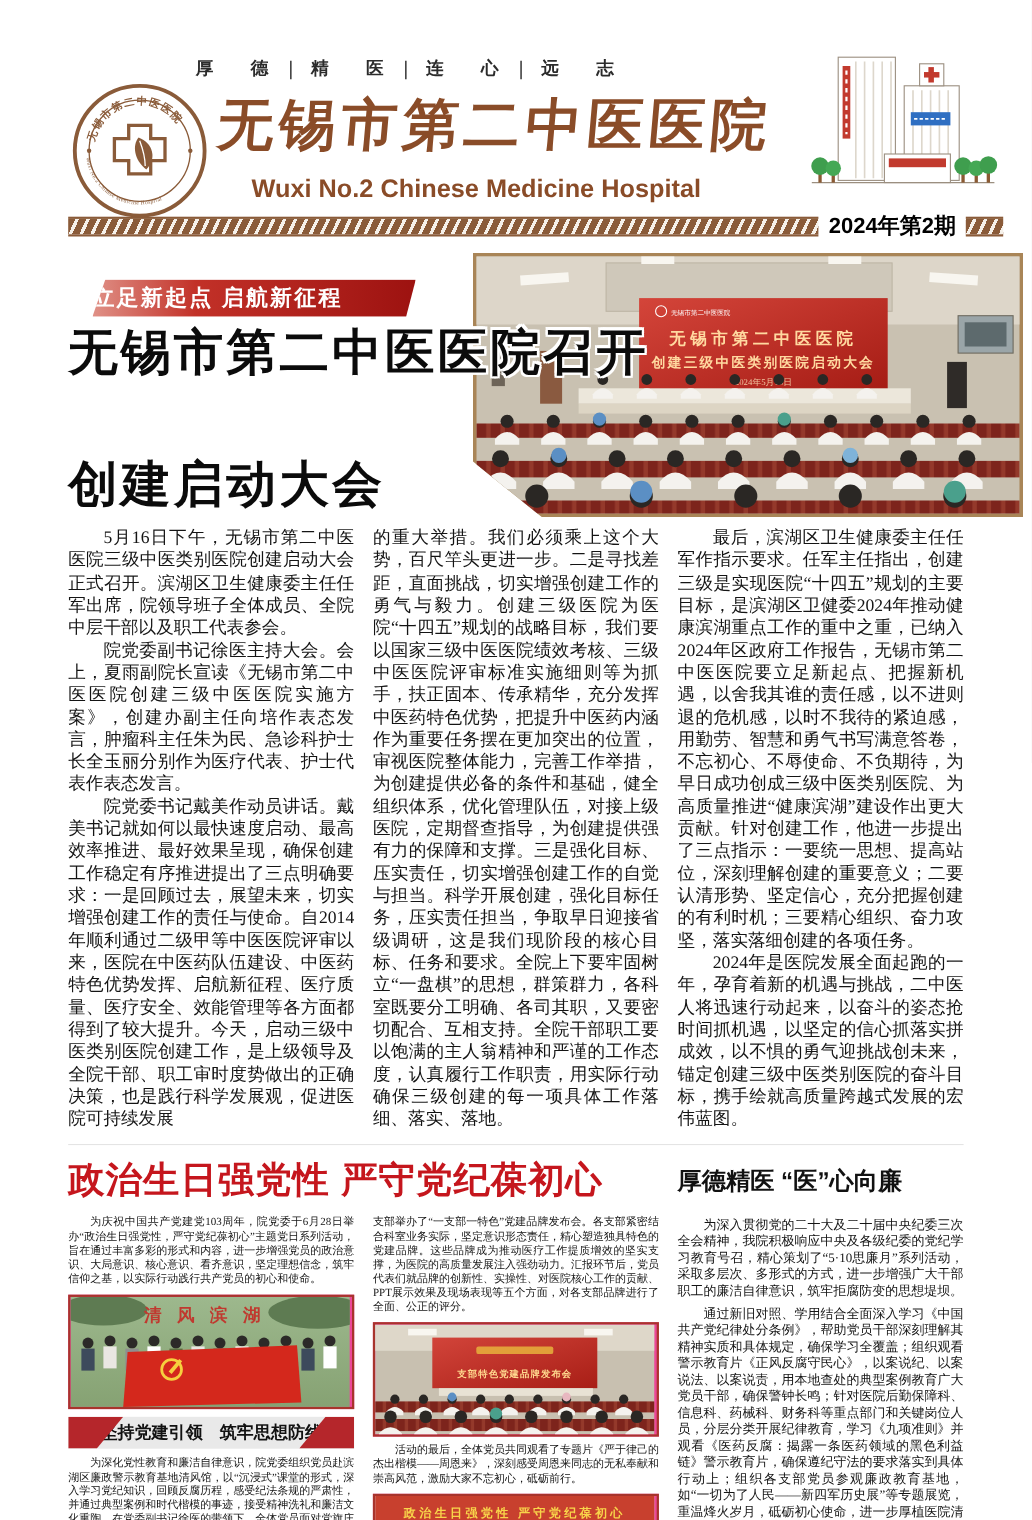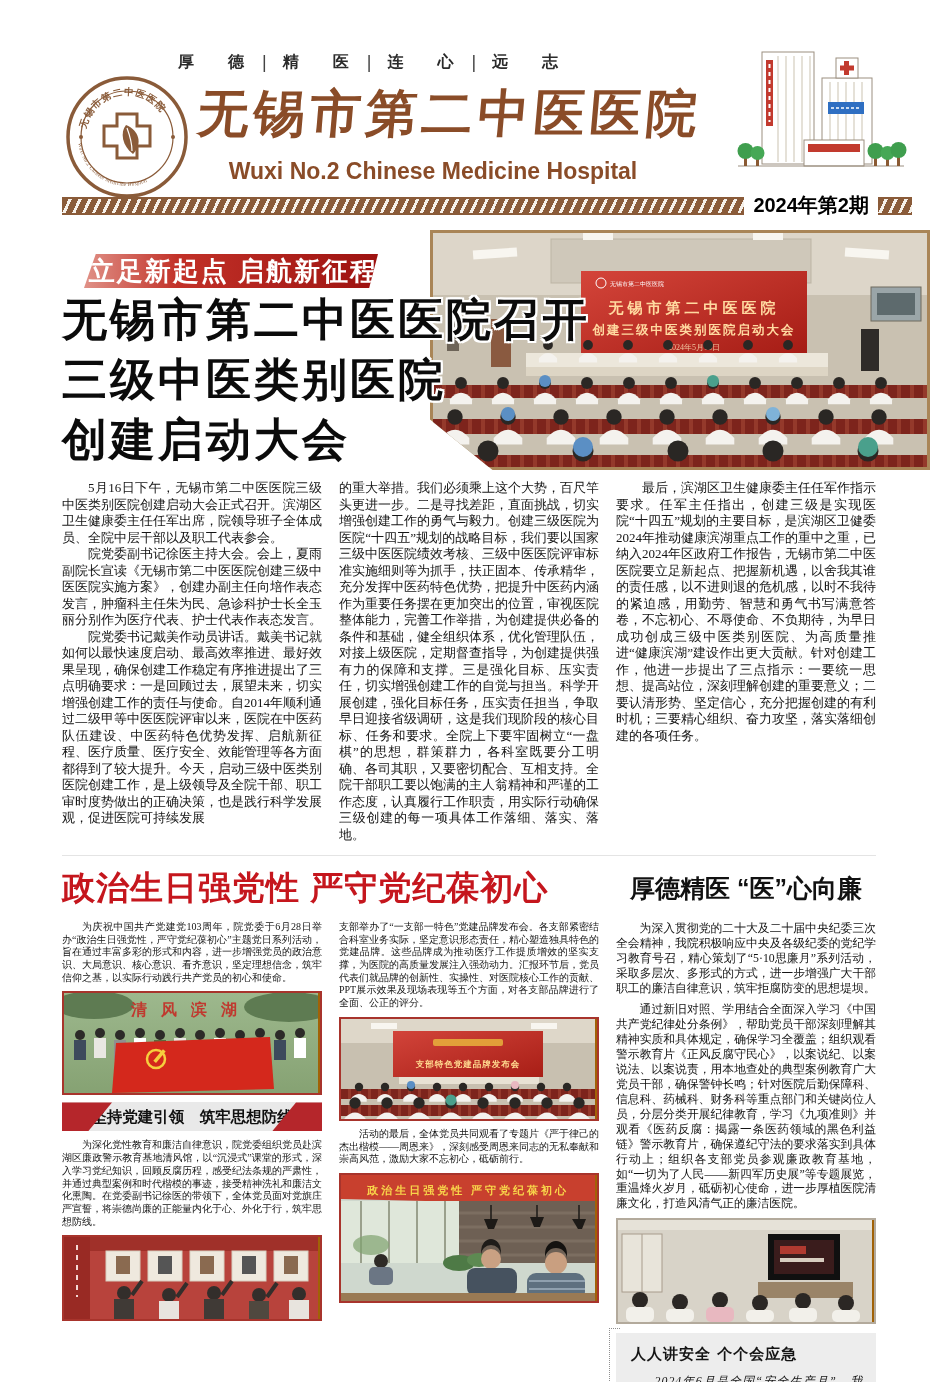--- a/index.html
+++ b/index.html
@@ -19,44 +19,44 @@
             font-weight:600;white-space:nowrap;}
   .building{position:absolute;right:26px;top:44px;}
   .band-row{position:absolute;left:62px;right:26px;top:192px;display:flex;align-items:center;gap:9px;}
   .band{height:14px;flex:1;background:repeating-linear-gradient(115deg,#8a5b39 0 6px,#f6f1ea 6px 9px);
         border-top:2px solid #8a5b39;border-bottom:2px solid #8a5b39;}
   .band-sm{flex:0 0 34px;}
   .issue{font-family:"Liberation Sans",sans-serif;font-size:20px;font-weight:700;color:#000;}
   
   .lead{position:relative;padding-left:62px;margin-top:8px;}
   .lead-top{position:relative;height:244px;}
-  .kicker{position:absolute;left:22px;top:24px;width:294px;height:34px;line-height:34px;text-align:right;
-          color:#fff;font-family:"Liberation Sans",sans-serif;font-weight:700;font-size:26px;letter-spacing:2px;
+  .kicker{position:absolute;left:22px;top:24px;width:294px;height:34px;line-height:34px;text-align:left;
+          color:#fff;font-family:"Liberation Sans",sans-serif;font-weight:700;font-size:20px;letter-spacing:2px;
           background:linear-gradient(90deg,#e09187 0%,#c23128 32%,#9d1210 100%);
           clip-path:polygon(4% 0,100% 0,97% 100%,0 100%);z-index:2;}
   .headline{position:absolute;left:0;top:60px;margin:0;z-index:3;font-family:"DejaVu Serif",serif;
             font-weight:900;font-size:45px;line-height:60px;letter-spacing:3px;color:#0b0b0b;white-space:nowrap;
             text-shadow:2px 0 0 #fff,-2px 0 0 #fff,0 2px 0 #fff,0 -2px 0 #fff,2px 2px 0 #fff,-2px -2px 0 #fff,2px -2px 0 #fff,-2px 2px 0 #fff;}
   .lead-photo{position:absolute;right:8px;top:0;width:500px;height:240px;background:#a98557;
               clip-path:polygon(0 0,100% 0,100% 100%,12.5% 100%,0 79%);z-index:1;}
   .lead-photo svg{position:absolute;left:3px;top:3px;}
   .cols3{display:grid;grid-template-columns:repeat(3,1fr);column-gap:17px;margin:6px 62px 0 0;}
-  .cols3 p{margin:0;font-size:13px;line-height:1.27;text-align:justify;}
+  .cols3 p{margin:0;font-size:16px;line-height:1.27;text-align:justify;}
   .ind{text-indent:2em;}
   .rule{margin:12px 62px 6px;border-top:1px solid #e4e4e4;}
   
   .sec2{padding:0 62px;display:grid;grid-template-columns:repeat(3,1fr);column-gap:17px;}
   .sec2-head-left{grid-column:1/3;color:#c5161d;font-family:"Liberation Sans",sans-serif;font-weight:900;
                   font-size:33px;letter-spacing:1px;margin:4px 0 10px;white-space:nowrap;}
-  .sec2-head-right{grid-column:3;align-self:center;text-align:center;font-family:"Liberation Sans",sans-serif;
-                   font-weight:900;font-size:25px;color:#111;margin:4px 0 10px;white-space:nowrap;}
+  .sec2-head-right{grid-column:3;align-self:center;font-family:"Liberation Sans",sans-serif;
+                   font-weight:900;font-size:22px;color:#111;margin:4px 0 10px;white-space:nowrap;}
   .scol{display:flex;flex-direction:column;min-width:0;}
   .sec2 p{margin:0 0 6px;font-size:10px;line-height:1.27;text-align:justify;}
   .scol.small p{font-size:11.8px;}
-  .photo{position:relative;overflow:hidden;margin:1px 0 7px;border:2px solid #a8342c;background:#a16207;}
+  .photo{position:relative;overflow:hidden;margin:1px 0 7px;border:2px solid #a8342c;background:#ec4899;}
   .photo.gray{border-color:#b3aa9c;}
   .photo svg{display:block;}
   .cap{position:relative;height:29px;line-height:29px;background:#e9e9e9;text-align:center;
        font-family:"Liberation Sans",sans-serif;font-weight:800;font-size:15.5px;color:#111;margin:0 0 8px;}
   .cap i{position:absolute;top:0;height:100%;width:50px;background:#b5262b;}
   .cap .l{left:0;clip-path:polygon(0 0,100% 0,52% 100%,0 100%);}
   .cap .r{right:0;clip-path:polygon(48% 0,100% 0,100% 100%,0 100%);}
   .safety{position:relative;background:#ededed;padding:12px 13px 12px 15px;margin-top:2px;}
   .safety::before{content:"";position:absolute;left:-7px;top:-5px;width:10px;height:78px;
                   border-left:1px dotted #8f8f8f;border-top:1px dotted #8f8f8f;}
@@ -143,21 +143,21 @@
       <div class="issue">2024年第2期</div>
       <div class="band band-sm"></div>
     </div>
   </header>
 
   <section class="lead">
     <div class="lead-top">
       <div class="kicker">立足新起点 启航新征程</div>
       <h1 class="headline">
         <span>无锡市第二中医医院召开</span><br>
-        <span>三级中医类别医院</span><br>
+        <br>
         <span>创建启动大会</span>
       </h1>
 
       <div class="lead-photo">
         <svg width="494" height="234" viewBox="0 0 494 234" preserveAspectRatio="none">
           <defs>
             <linearGradient id="lg1" x1="0" y1="0" x2="1" y2="1">
               <stop offset="0" stop-color="#d4453a"></stop>
                 <stop offset="1" stop-color="#a31a13"></stop>
             </linearGradient>
@@ -247,20 +247,21 @@
       <div class="col">
         <p class="ind">5月16日下午，无锡市第二中医医院三级中医类别医院创建启动大会正式召开。滨湖区卫生健康委主任任军出席，院领导班子全体成员、全院中层干部以及职工代表参会。</p>
         <p class="ind">院党委副书记徐医主持大会。会上，夏雨副院长宣读《无锡市第二中医医院创建三级中医医院实施方案》，创建办副主任向培作表态发言，肿瘤科主任朱为民、急诊科护士长全玉丽分别作为医疗代表、护士代表作表态发言。</p>
         <p class="ind">院党委书记戴美作动员讲话。戴美书记就如何以最快速度启动、最高效率推进、最好效果呈现，确保创建工作稳定有序推进提出了三点明确要求：一是回顾过去，展望未来，切实增强创建工作的责任与使命。自2014年顺利通过二级甲等中医医院评审以来，医院在中医药队伍建设、中医药特色优势发挥、启航新征程、医疗质量、医疗安全、效能管理等各方面都得到了较大提升。今天，启动三级中医类别医院创建工作，是上级领导及全院干部、职工审时度势做出的正确决策，也是践行科学发展观，促进医院可持续发展</p>
       </div>
       <div class="col">
         <p>的重大举措。我们必须乘上这个大势，百尺竿头更进一步。二是寻找差距，直面挑战，切实增强创建工作的勇气与毅力。创建三级医院为医院“十四五”规划的战略目标，我们要以国家三级中医医院绩效考核、三级中医医院评审标准实施细则等为抓手，扶正固本、传承精华，充分发挥中医药特色优势，把提升中医药内涵作为重要任务摆在更加突出的位置，审视医院整体能力，完善工作举措，为创建提供必备的条件和基础，健全组织体系，优化管理队伍，对接上级医院，定期督查指导，为创建提供强有力的保障和支撑。三是强化目标、压实责任，切实增强创建工作的自觉与担当。科学开展创建，强化目标任务，压实责任担当，争取早日迎接省级调研，这是我们现阶段的核心目标、任务和要求。全院上下要牢固树立“一盘棋”的思想，群策群力，各科室既要分工明确、各司其职，又要密切配合、互相支持。全院干部职工要以饱满的主人翁精神和严谨的工作态度，认真履行工作职责，用实际行动确保三级创建的每一项具体工作落细、落实、落地。</p>
       </div>
       <div class="col">
         <p class="ind">最后，滨湖区卫生健康委主任任军作指示要求。任军主任指出，创建三级是实现医院“十四五”规划的主要目标，是滨湖区卫健委2024年推动健康滨湖重点工作的重中之重，已纳入2024年区政府工作报告，无锡市第二中医医院要立足新起点、把握新机遇，以舍我其谁的责任感，以不进则退的危机感，以时不我待的紧迫感，用勤劳、智慧和勇气书写满意答卷，不忘初心、不辱使命、不负期待，为早日成功创成三级中医类别医院、为高质量推进“健康滨湖”建设作出更大贡献。针对创建工作，他进一步提出了三点指示：一要统一思想、提高站位，深刻理解创建的重要意义；二要认清形势、坚定信心，充分把握创建的有利时机；三要精心组织、奋力攻坚，落实落细创建的各项任务。</p>
+        <p class="ind">2024年是医院发展全面起跑的一年，孕育着新的机遇与挑战，二中医人将迅速行动起来，以奋斗的姿态抢时间抓机遇，以坚定的信心抓落实拼成效，以不惧的勇气迎挑战创未来，锚定创建三级中医类别医院的奋斗目标，携手绘就高质量跨越式发展的宏伟蓝图。</p>
       </div>
     </div>
   </section>
 
   <div class="rule"></div>
 
   <section class="sec2">
     <h2 class="sec2-head-left">政治生日强党性 严守党纪葆初心</h2>
     <h2 class="sec2-head-right">厚德精医 “医”心向廉</h2>
 

